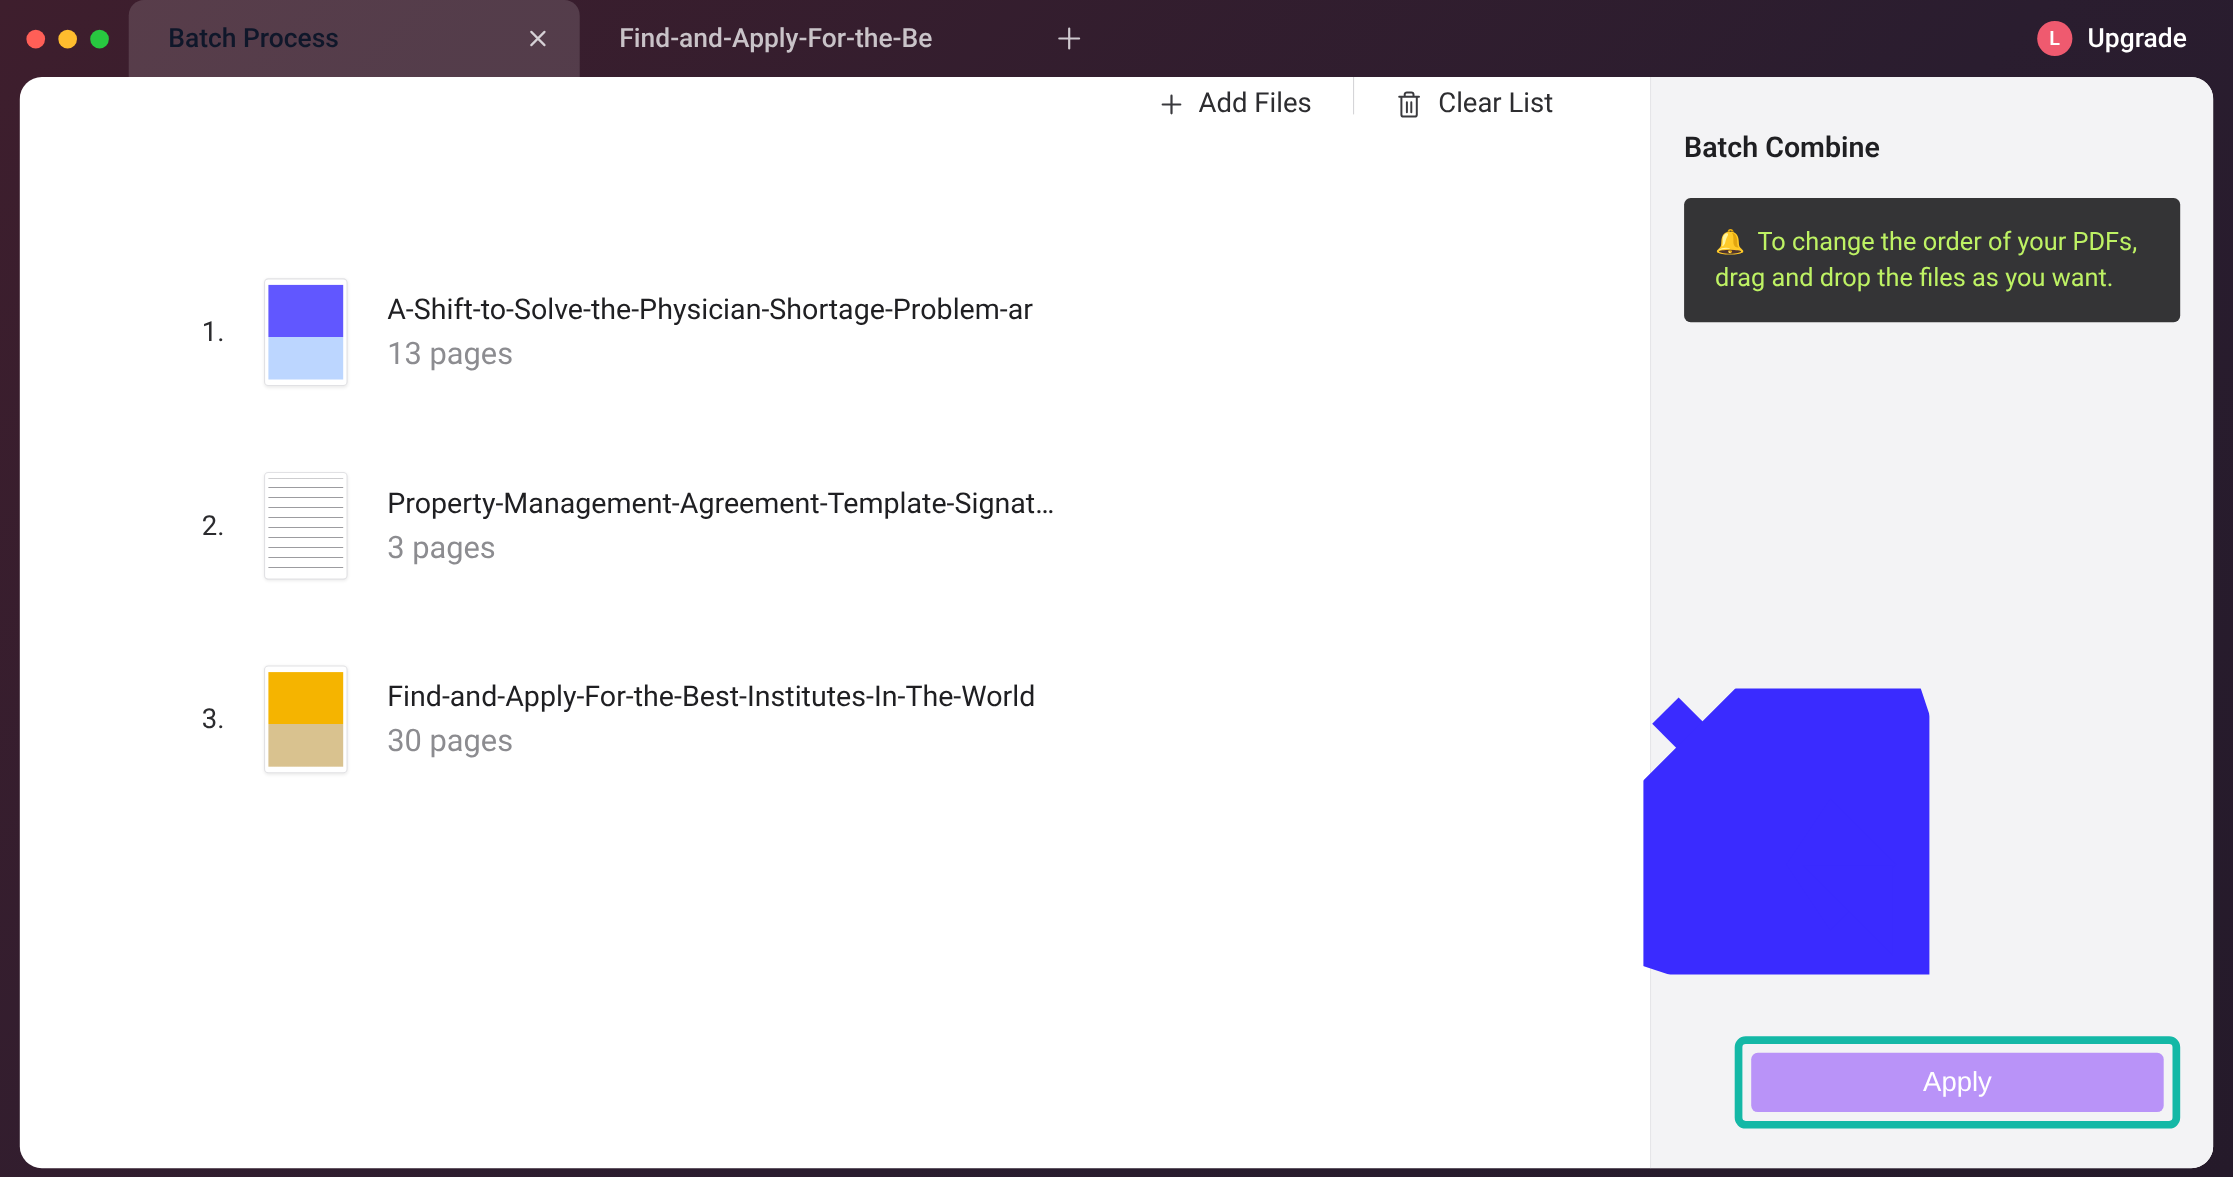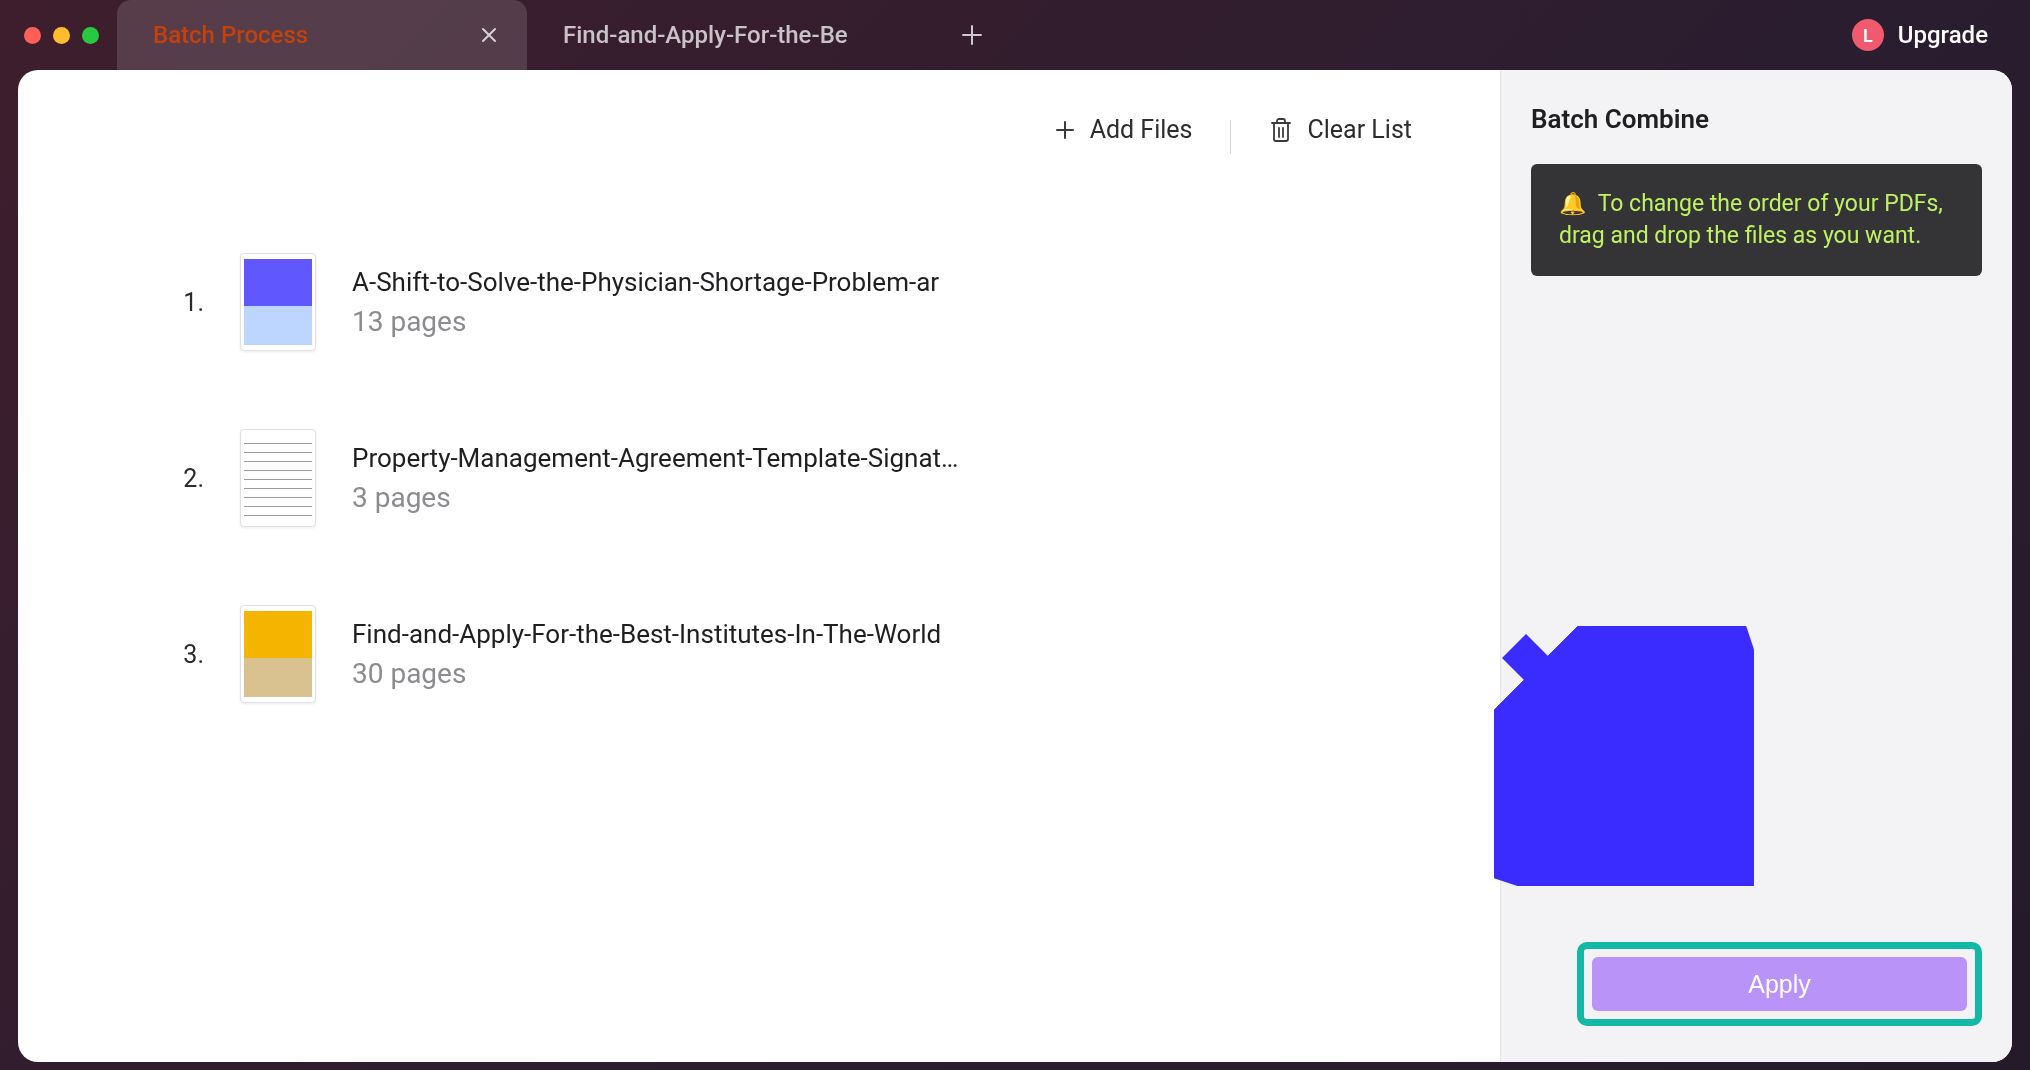--- a/index.html
+++ b/index.html
@@ -47,21 +47,21 @@
   color: #c9c3c8;
   font-size: 24px;
   font-weight: 500;
   border-top-left-radius: 14px;
   border-top-right-radius: 14px;
   cursor: pointer;
   position: relative;
 }
 .tab.active {
   background: rgba(255,255,255,0.14);
-  color: #c2410c;
+  color: #0f172a;
 }
 .tab .label {
   flex: 1;
   white-space: nowrap;
   overflow: hidden;
   text-overflow: ellipsis;
 }
 .tab .close {
   width: 20px; height:20px;
   display:flex;align-items:center;justify-content:center;
@@ -104,21 +104,21 @@
 .left {
   flex:1;
   display:flex;
   flex-direction:column;
   min-width:0;
 }
 
 .toolbar {
   height: 84px;
   display:flex;
-  align-items:flex-end;
+  align-items:flex-start;
   justify-content:flex-end;
   padding-right: 56px;
   gap: 0;
   color:#3a3a3e;
   font-size: 25px;
 }
 .tool-btn {
   display:flex;align-items:center;gap:14px;
   padding: 10px 32px;
   cursor:pointer;
@@ -181,21 +181,21 @@
   color:#8c8c90;
 }
 
 
 .right {
   width: 512px;
   background:#f3f3f5;
   border-left:1px solid #e5e5e8;
   display:flex;flex-direction:column;
   position:relative;
-  padding: 34px 30px 36px 30px;
+  padding: 50px 30px 36px 30px;
 }
 .right h2 {
   font-size: 26px;
   font-weight: 600;
   color:#1f1f22;
   margin-bottom: 30px;
 }
 .tip {
   background:#343436;
   color:#bef264;

